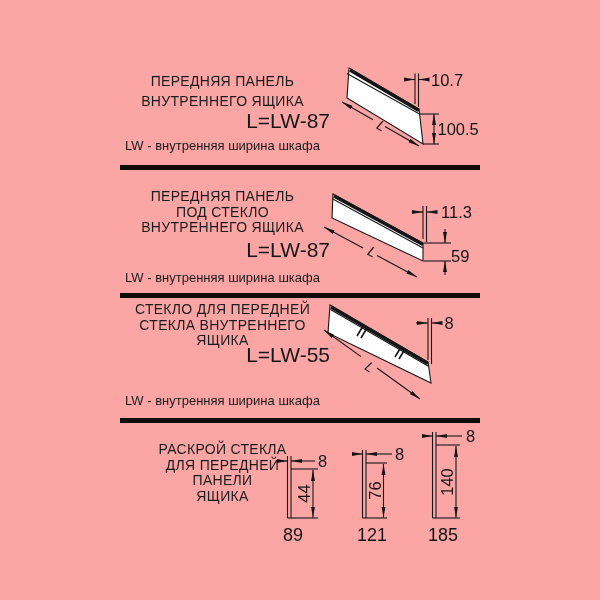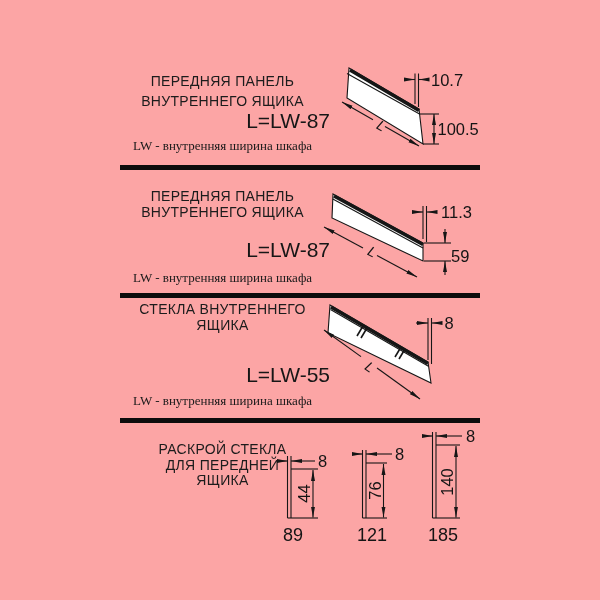--- a/index.html
+++ b/index.html
@@ -6,21 +6,21 @@
   .canvas{position:relative;width:600px;height:600px;background:#fca5a5;overflow:hidden;
           font-family:"Liberation Sans",sans-serif;color:#141414;}
   .sep{position:absolute;left:120px;width:360px;height:5px;background:#0c0c0c;}
   .titles{position:absolute;left:115px;width:215px;text-align:center;
           font-size:14px;letter-spacing:.3px;color:#1c1c1c;}
   .lh20{line-height:20px;}
   .lh15{line-height:15.6px;}
   .formula{position:absolute;left:115px;width:215px;text-align:right;
            font-size:21px;line-height:26px;color:#161616;}
   .note{position:absolute;left:115px;width:215px;text-align:center;
-        font-family:Liberation Serif, serif;font-size:13px;line-height:18px;color:#1a1a1a;}
+        font-family:Liberation Sans, sans-serif;font-size:13px;line-height:18px;color:#1a1a1a;}
   svg.draw{position:absolute;overflow:visible;}
   svg.draw line, svg.draw polygon{stroke:#161616;stroke-width:1.1;fill:none;}
   svg.draw polygon.panel{fill:#ffffff;}
   svg.draw line.thick{stroke-width:3.6;}
   svg.draw line.hatch{stroke-width:1.6;}
   svg.draw text{font-family:"Liberation Sans",sans-serif;fill:#141414;stroke:none;}
   .dimtxt{font-size:16.5px;}
   .biglbl{font-size:18px;}
   .ltxt{font-family:"Liberation Serif",serif;font-style:italic;font-size:14px;}
 </style>
@@ -56,20 +56,21 @@
     <line x1="86.5" y1="58" x2="106" y2="58"></line>
     <line x1="90" y1="88" x2="106" y2="88"></line>
     <line x1="101" y1="88" x2="101" y2="58" marker-start="url(#arwA)" marker-end="url(#arwA)"></line>
     <text class="dimtxt" x="104.5" y="79">100.5</text>
   </svg>
 
   <div class="sep" style="top:165px"></div>
 
   <div class="titles lh15" style="top:189px">
     <div>ПЕРЕДНЯЯ ПАНЕЛЬ</div>
+    <div>ПОД СТЕКЛО</div>
     <div>ВНУТРЕННЕГО ЯЩИКА</div>
   </div>
   <div class="formula" style="top:237px">L=LW-87</div>
   <div class="note" style="top:269px">LW - внутренняя ширина шкафа</div>
 
   <svg class="draw" style="left:323px;top:186px" width="157" height="104" viewBox="0 0 157 104">
     <defs>
       <marker id="arwB" viewBox="0 0 11 5" refX="11" refY="2.5" markerWidth="11" markerHeight="5" markerUnits="userSpaceOnUse" orient="auto-start-reverse">
         <path d="M0,0.5 L11,2.5 L0,4.5 Z" fill="#161616"></path>
       </marker>
@@ -88,24 +89,25 @@
     <line x1="101" y1="57" x2="128" y2="57"></line>
     <line x1="101" y1="75" x2="128" y2="75"></line>
     <line x1="122" y1="43" x2="122" y2="57" marker-end="url(#arwB)"></line>
     <line x1="122" y1="89" x2="122" y2="75" marker-end="url(#arwB)"></line>
     <text class="dimtxt" x="128" y="76">59</text>
   </svg>
 
   <div class="sep" style="top:293px"></div>
 
   <div class="titles lh15" style="top:302px">
+    <div>СТЕКЛО ДЛЯ ПЕРЕДНЕЙ</div>
     <div>СТЕКЛА ВНУТРЕННЕГО</div>
     <div>ЯЩИКА</div>
   </div>
-  <div class="formula" style="top:362px">L=LW-55</div>
+  <div class="formula" style="top:342px">L=LW-55</div>
   <div class="note" style="top:392px">LW - внутренняя ширина шкафа</div>
 
   <svg class="draw" style="left:313px;top:298px" width="167" height="112" viewBox="0 0 167 112">
     <defs>
       <marker id="arwC" viewBox="0 0 11 5" refX="11" refY="2.5" markerWidth="11" markerHeight="5" markerUnits="userSpaceOnUse" orient="auto-start-reverse">
         <path d="M0,0.5 L11,2.5 L0,4.5 Z" fill="#161616"></path>
       </marker>
     </defs>
     <polygon class="panel" points="17,7 115,64 118,85 15,35"></polygon>
     <line class="thick" x1="18" y1="9" x2="115" y2="65.5"></line>
@@ -122,20 +124,21 @@
     <line x1="103" y1="25" x2="115" y2="25" marker-end="url(#arwC)"></line>
     <line x1="118.5" y1="25" x2="129" y2="25" marker-start="url(#arwC)"></line>
     <text class="dimtxt" x="131.5" y="30.5">8</text>
   </svg>
 
   <div class="sep" style="top:418px"></div>
 
   <div class="titles lh15" style="top:442px">
     <div>РАСКРОЙ СТЕКЛА</div>
     <div>ДЛЯ ПЕРЕДНЕЙ</div>
+    <div>ПАНЕЛИ</div>
     <div>ЯЩИКА</div>
   </div>
 
   <svg class="draw" style="left:268px;top:426px" width="218" height="124" viewBox="0 0 218 124">
     <defs>
       <marker id="arwD" viewBox="0 0 11 5" refX="11" refY="2.5" markerWidth="11" markerHeight="5" markerUnits="userSpaceOnUse" orient="auto-start-reverse">
         <path d="M0,0.5 L11,2.5 L0,4.5 Z" fill="#161616"></path>
       </marker>
     </defs>
 

